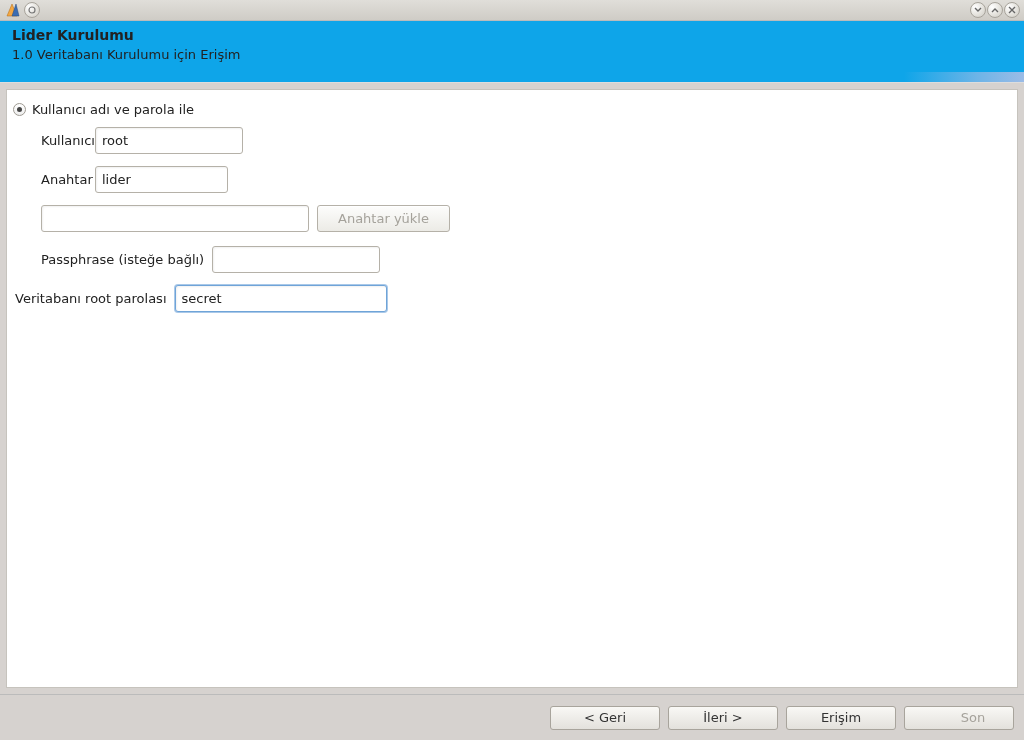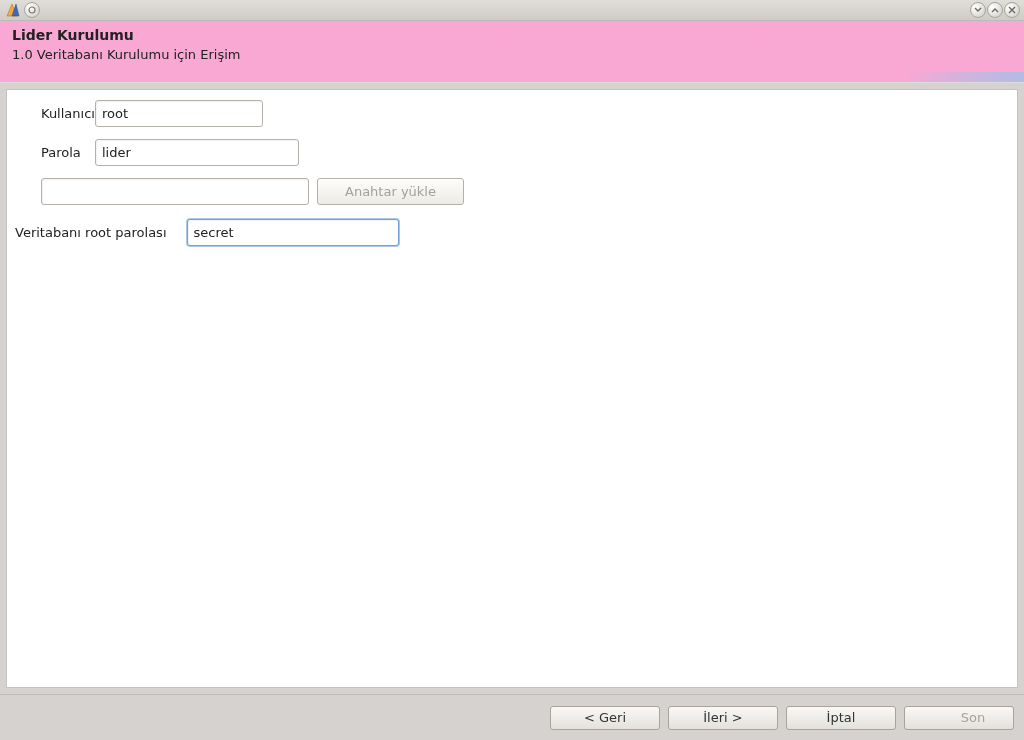--- a/index.html
+++ b/index.html
@@ -9,21 +9,21 @@
   
   .titlebar { height: 21px; background: linear-gradient(#e0ded9,#cfccc6); border-bottom: 1px solid #bbb; display: flex; align-items: center; justify-content: space-between; padding: 0 4px; }
   .titlebar-left { display: flex; align-items: center; gap: 4px; }
   .titlebar-right { display: flex; align-items: center; gap: 1px; }
   .app-icon { width: 16px; height: 16px; display: inline-block; }
   .app-icon svg { width: 16px; height: 16px; }
   .tbtn { width: 16px; height: 16px; border: 1px solid #a8a49c; border-radius: 50%; background: radial-gradient(circle at 30% 30%, #fff, #e2e0da 60%, #cdcac3); display: inline-flex; align-items: center; justify-content: center; font-size: 9px; color: #555; cursor: default; }
   .tbtn svg { width: 10px; height: 10px; }
 
   
-  .header { height: 62px; background: #f9a8d4; border-bottom: 1px solid #ddd; padding: 6px 12px 0 12px; position: relative; }
+  .header { height: 62px; background: #0ea5e9; border-bottom: 1px solid #ddd; padding: 6px 12px 0 12px; position: relative; }
   .header-title { font-weight: bold; font-size: 14px; margin-bottom: 4px; }
   .header-sub { font-size: 13px; }
   .header::after { content: ""; position: absolute; right: 0; bottom: 0; width: 120px; height: 10px; background: linear-gradient(90deg, rgba(210,220,245,0) 0%, rgba(170,190,230,.6) 60%, rgba(170,190,230,.9) 100%); }
 
   
   .main { flex: 1; padding: 6px; display: flex; }
   .panel { flex: 1; background: #fff; border: 1px solid #c6c3bd; padding: 10px 6px; }
 
   
   .radio-row { display: flex; align-items: center; gap: 6px; margin-top: 2px; margin-bottom: 10px; }
@@ -33,26 +33,26 @@
 
   .form-group { display: flex; align-items: center; gap: 8px; margin-bottom: 12px; }
   .lbl { width: 74px; padding-left: 28px; white-space: nowrap; }
   .lbl-wide { padding-left: 28px; white-space: nowrap; }
   .lbl-root { padding-left: 2px; white-space: nowrap; }
 
   input.tx { height: 27px; border: 1px solid #b5b1a8; border-radius: 3px; padding: 2px 6px; font-family: inherit; font-size: 13px; background: #fff; color: #222; box-shadow: inset 1px 1px 2px rgba(0,0,0,.06); }
   input.tx:disabled { background: #fff; color: #888; }
   input.tx.focused { border: 1px solid #6fa4d8; box-shadow: 0 0 0 1px rgba(111,164,216,.6), inset 1px 1px 2px rgba(0,0,0,.06); }
 
-  .btn { height: 27px; border: 1px solid #b5b1a8; border-radius: 3px; background: linear-gradient(#fdfdfc,#ecebe6); padding: 0 27px; font-family: inherit; font-size: 13px; color: #3a3a3a; box-shadow: 0 1px 0 #fff inset; }
+  .btn { height: 27px; border: 1px solid #b5b1a8; border-radius: 3px; background: linear-gradient(#fdfdfc,#ecebe6); padding: 0 20px; font-family: inherit; font-size: 13px; color: #3a3a3a; box-shadow: 0 1px 0 #fff inset; }
   .btn:disabled { color: #a5a29b; }
 
   .key-row { display: flex; align-items: center; gap: 8px; padding-left: 28px; margin-bottom: 14px; }
 
-  .root-row { display: flex; align-items: center; gap: 20px; margin-top: 6px; }
+  .root-row { display: flex; align-items: center; gap: 8px; margin-top: 6px; }
 
   
   .footer { height: 46px; background: #d6d2cf; border-top: 1px solid #bbb; display: flex; align-items: center; justify-content: flex-end; gap: 8px; padding-right: 10px; }
   .navbtn { width: 110px; height: 24px; border: 1px solid #a8a49c; border-radius: 3px; background: linear-gradient(#f9f8f5,#e3e1dc); font-family: inherit; font-size: 13px; color: #333; }
   .navbtn:disabled { color: #a5a29b; padding-left: 28px; }
 
   .caret { position: relative; }
   .caret::after { content: ""; position: absolute; right: 6px; top: 4px; width: 1px; height: 15px; background: #333; animation: none; }
 </style>
 </head>
@@ -92,45 +92,55 @@
 </div>
 
 <div class="header">
   <div class="header-title">Lider Kurulumu</div>
   <div class="header-sub">1.0 Veritabanı Kurulumu için Erişim</div>
 </div>
 
 <div class="main">
   <div class="panel">
 
+    <div class="radio-row">
+      <span class="radio-outer radio-on">
+          <span class="radio-inner"></span>
+        </span>
+      <span>Kullanıcı adı ve parola ile</span>
+    </div>
 
     <div class="form-group">
       <span class="lbl">Kullanıcı Adı</span>
-      <input class="tx" style="width: 168px;" value="root">
+      <input class="tx" style="width: 148px;" value="root">
     </div>
     <div class="form-group">
-      <span class="lbl">Parola</span>
-      <input class="tx" style="width: 204px;" value="lider">
+      <span class="lbl">Anahtar</span>
+      <input class="tx" style="width: 133px;" value="lider">
     </div>
 
 
     <div class="key-row">
       <input class="tx" style="width: 268px;" disabled="">
       <button class="btn" disabled="">Anahtar yükle</button>
     </div>
 
+    <div class="form-group">
+      <span class="lbl-wide">Passphrase (isteğe bağlı)</span>
+      <input class="tx" style="width: 168px;" disabled="">
+    </div>
 
     <div class="root-row">
       <span class="lbl-root">Veritabanı root parolası</span>
       <span style="position:relative; display:inline-block;text-decoration:underline;">
         <input class="tx focused caret" style="width: 212px;" value="secret">
       </span>
     </div>
 
   </div>
 </div>
 
 <div class="footer">
   <button class="navbtn">&lt; Geri</button>
   <button class="navbtn">İleri &gt;</button>
-  <button class="navbtn">İptal</button>
+  <button class="navbtn">Erişim</button>
   <button class="navbtn" disabled="">Son</button>
 </div>
 
 </body></html>

